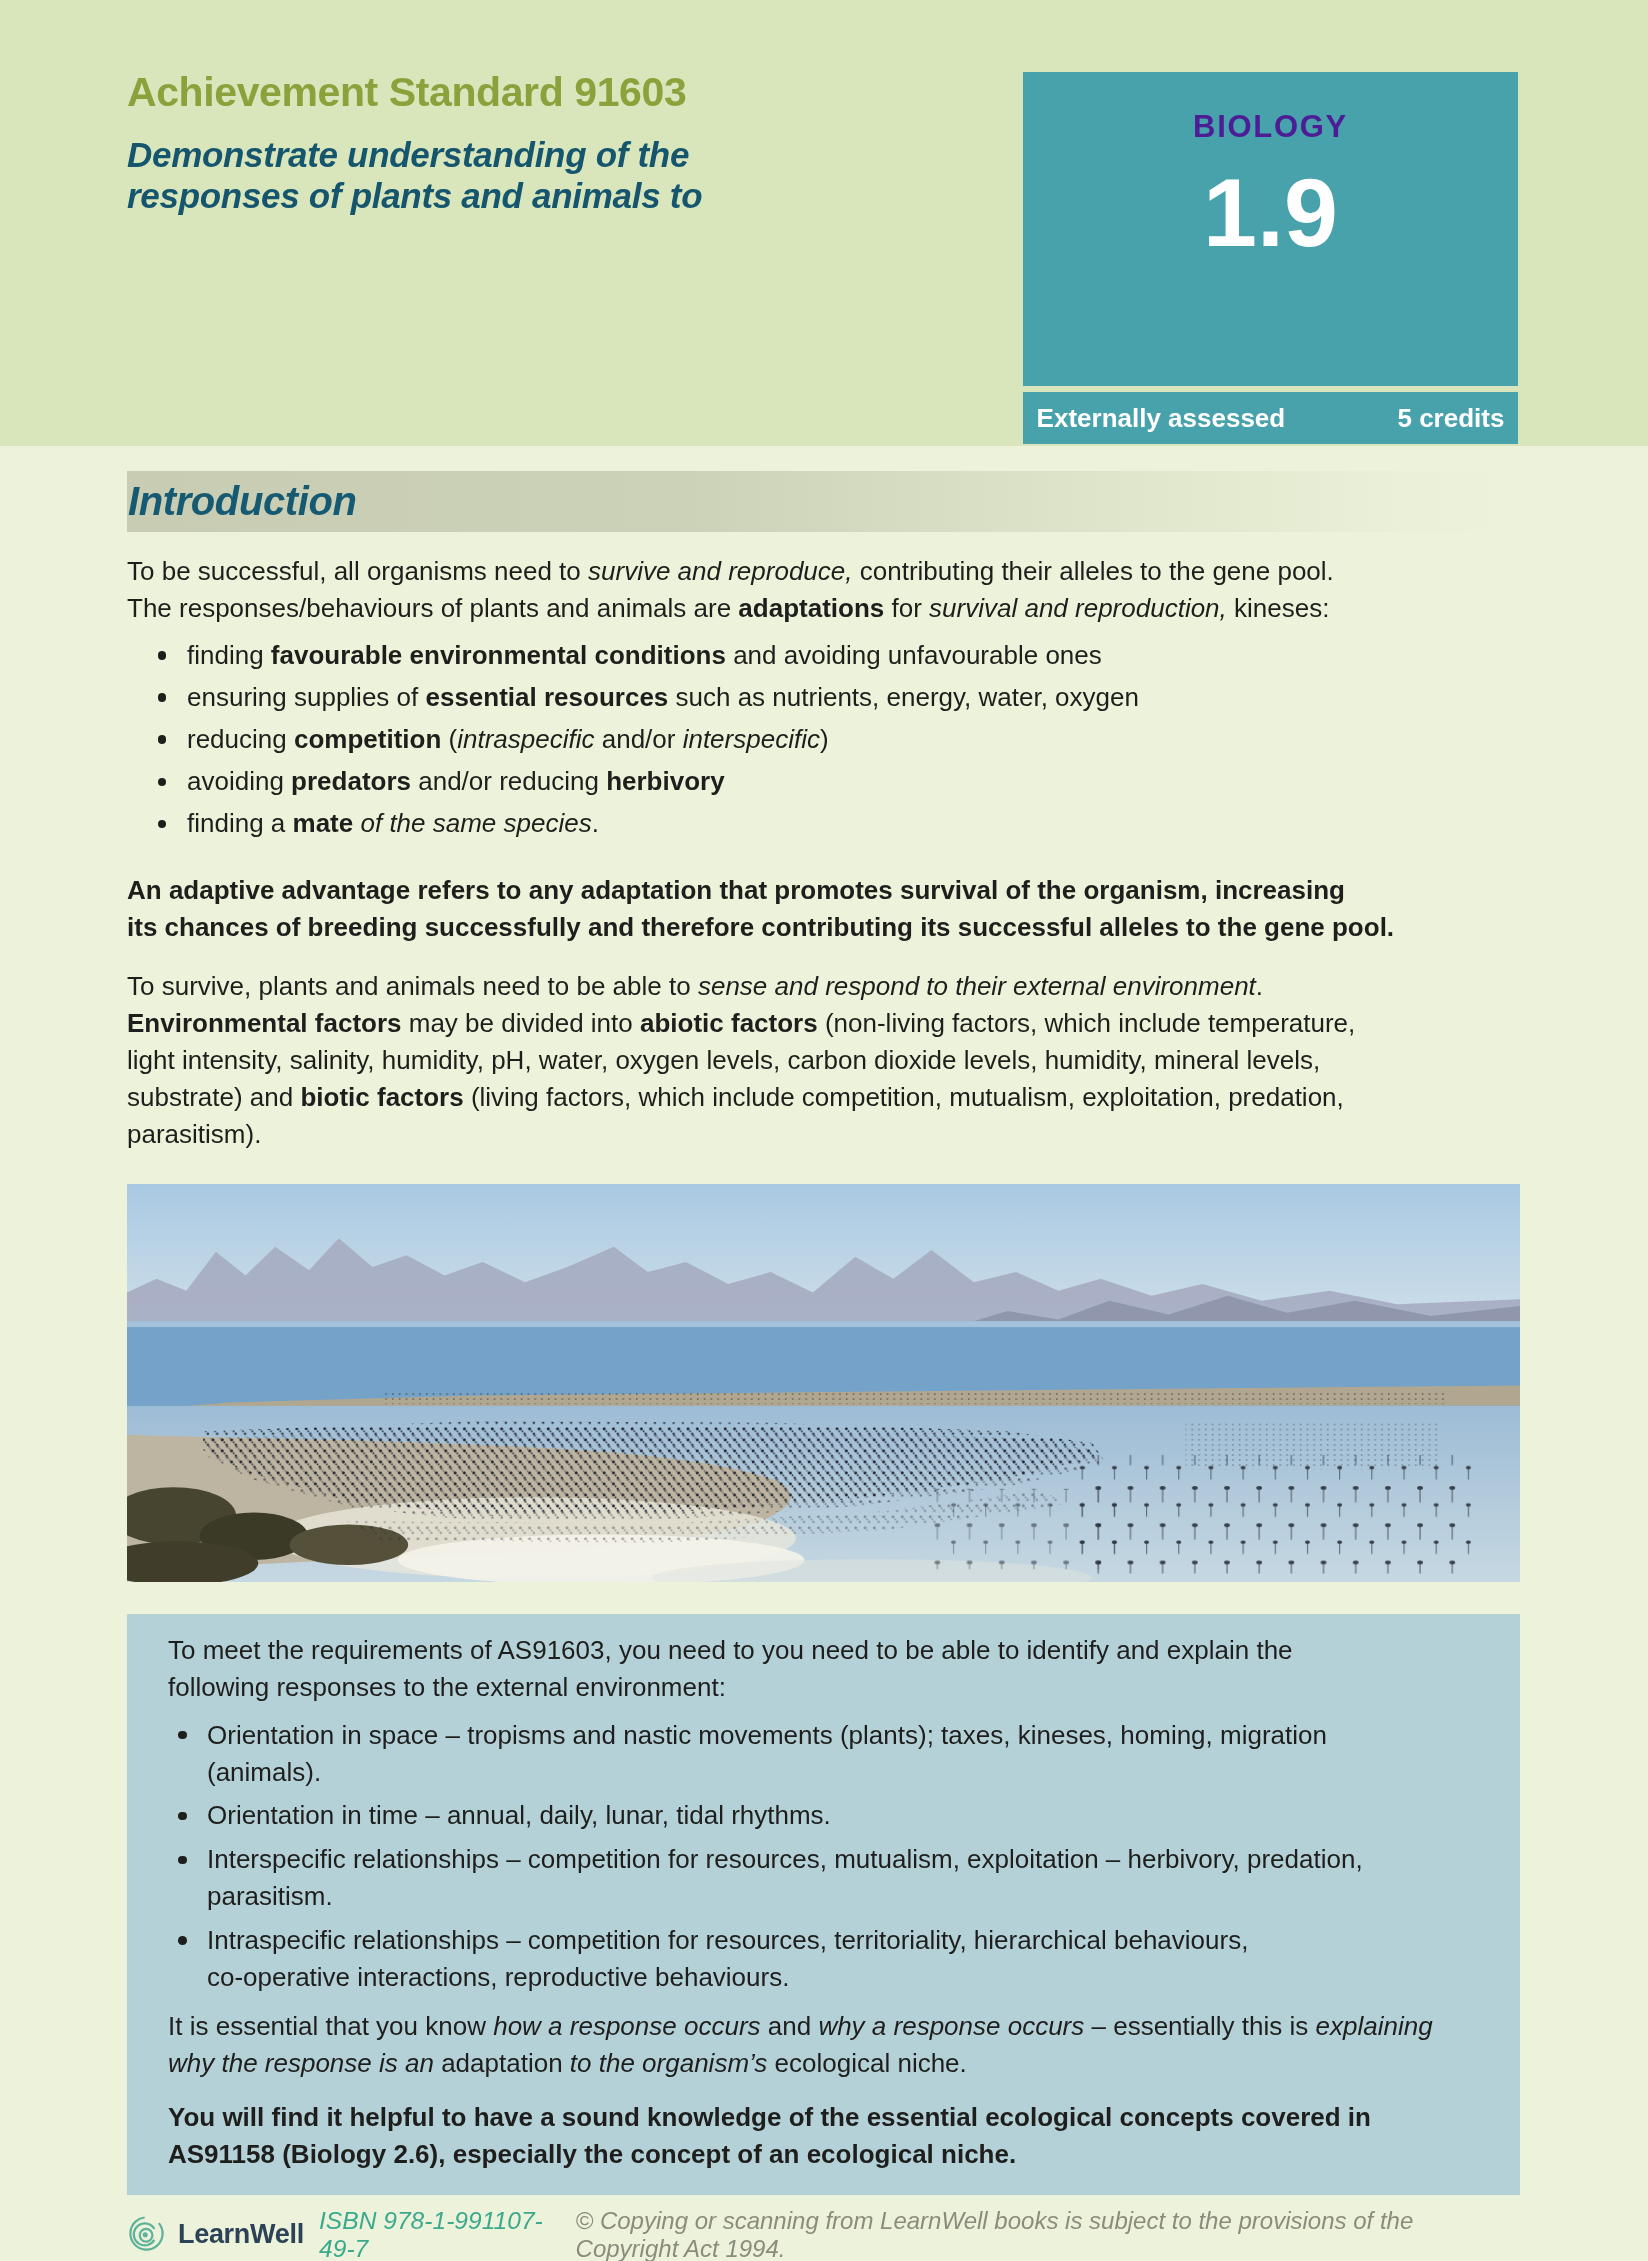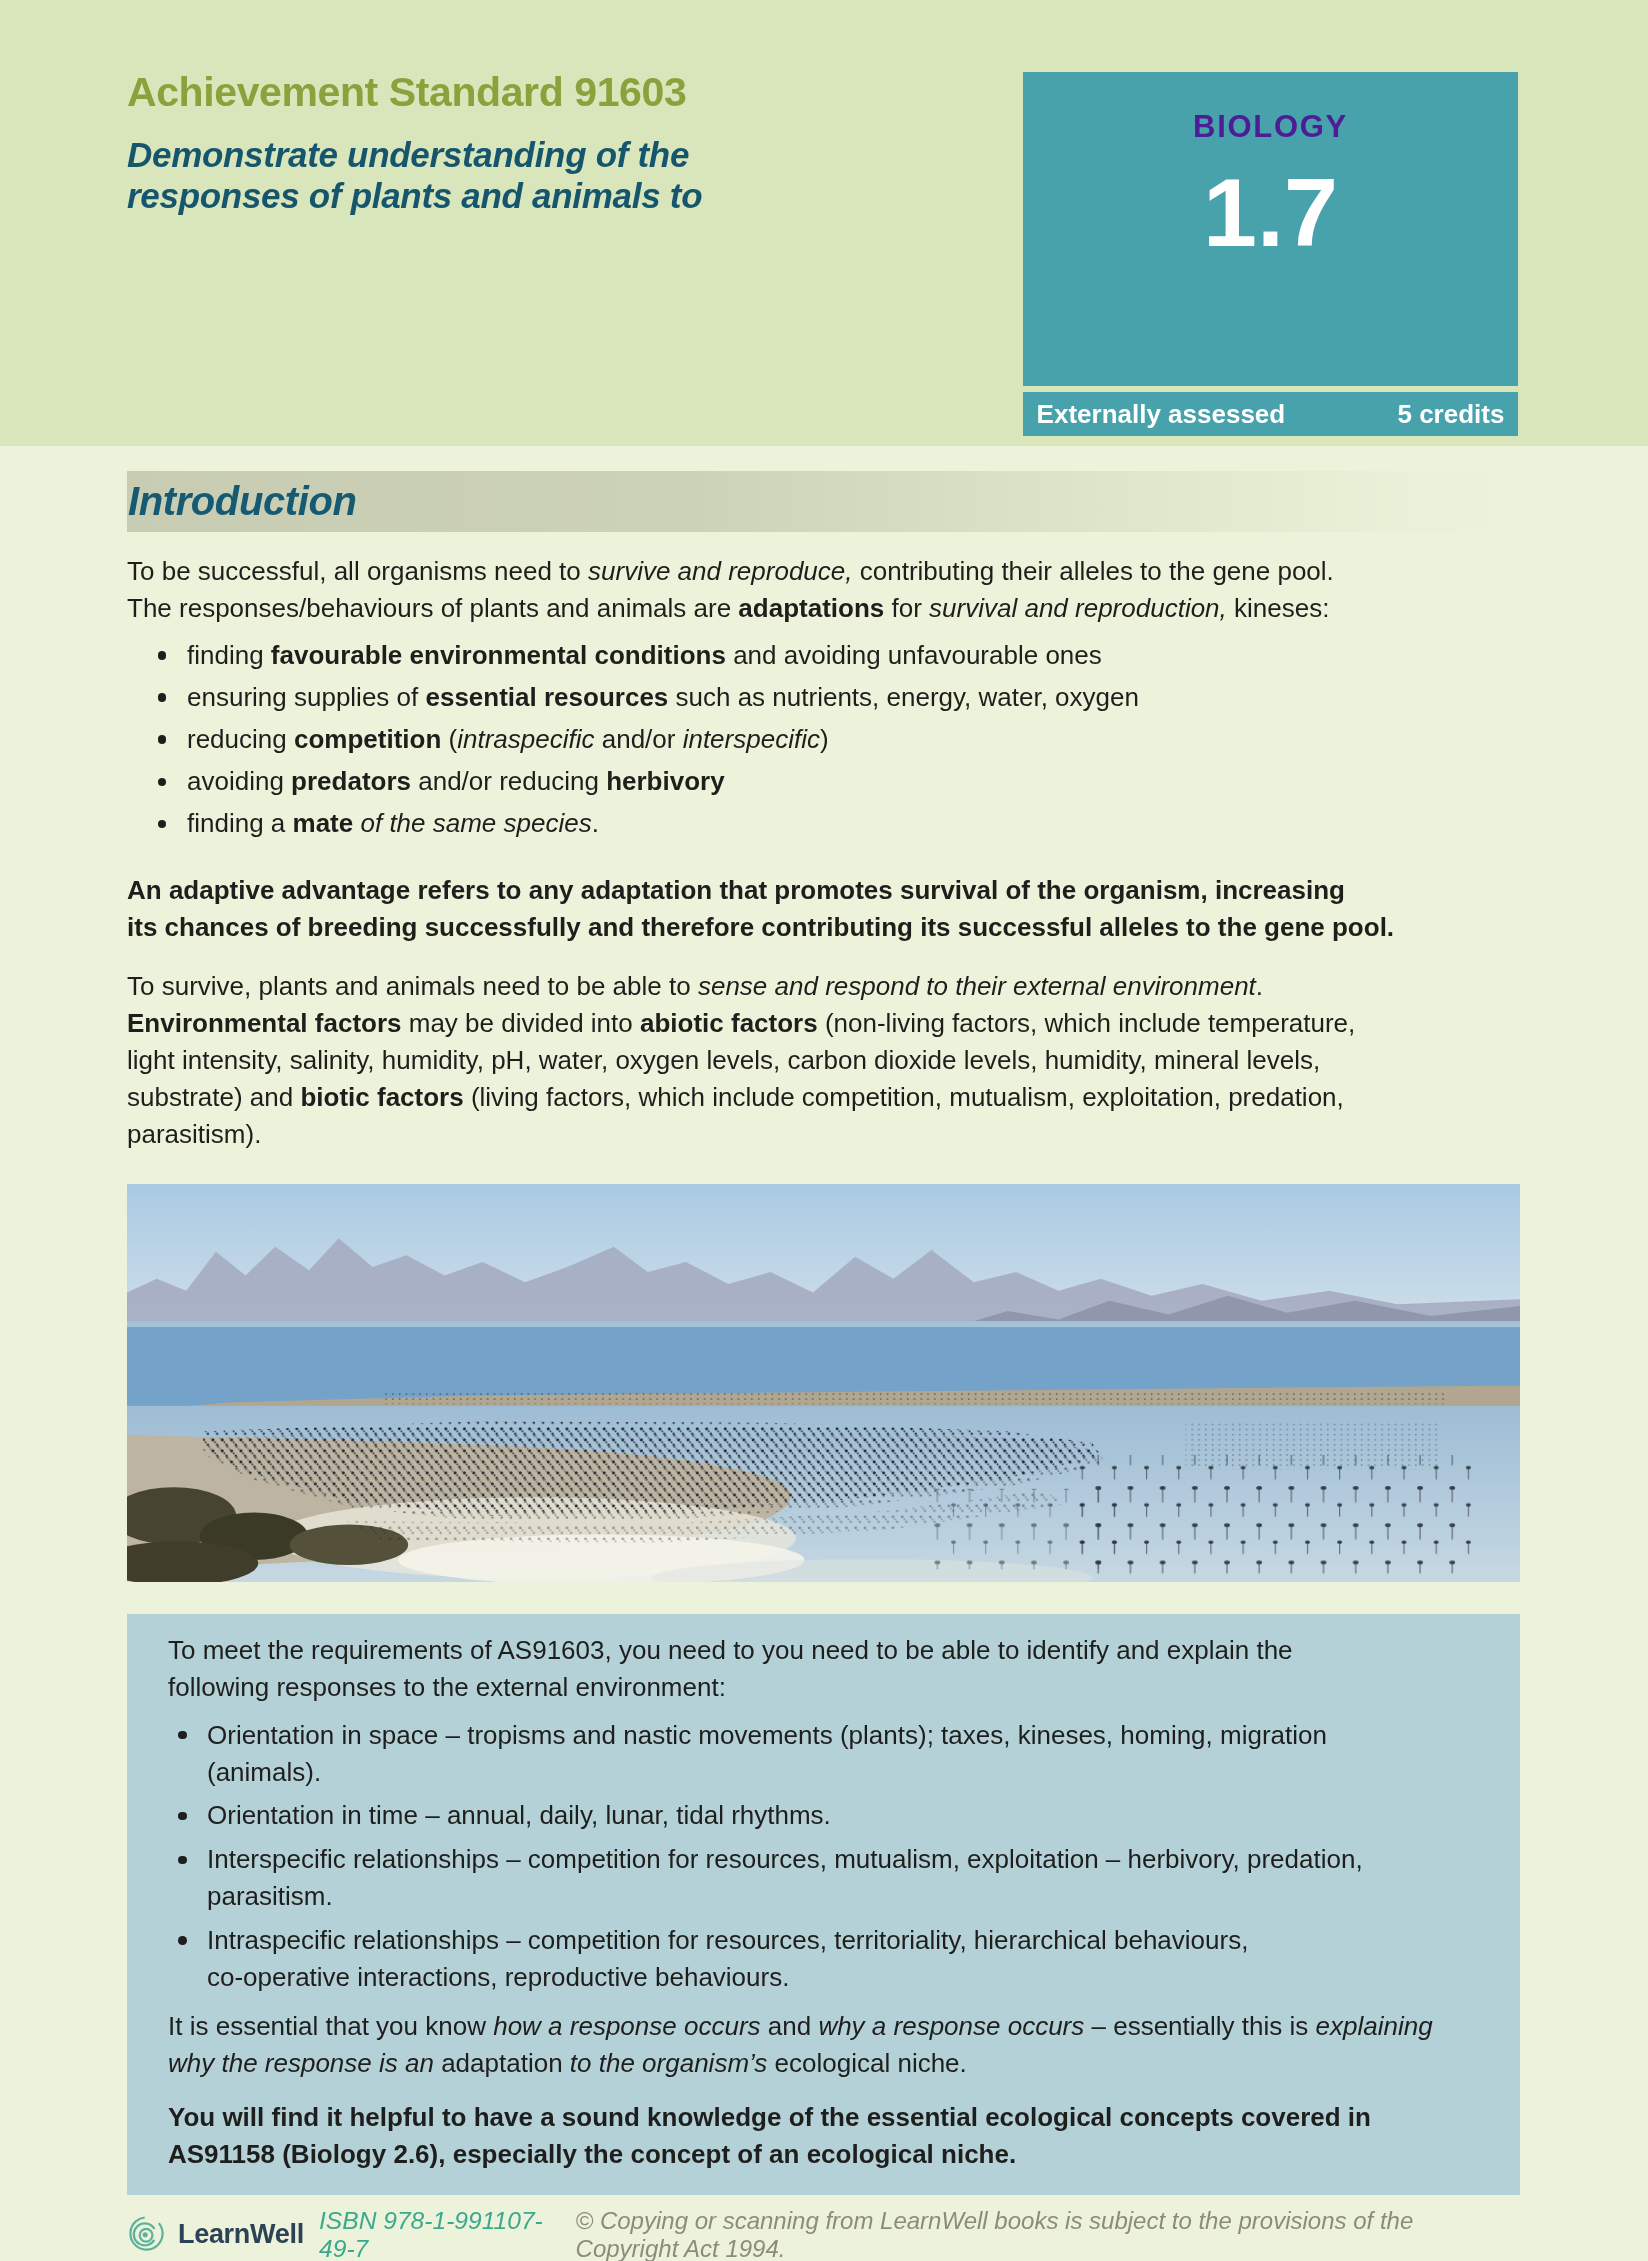--- a/index.html
+++ b/index.html
@@ -12,21 +12,21 @@
          color:#8ba23c;letter-spacing:-0.4px;}
   .subtitle{position:absolute;left:127px;top:134px;margin:0;font-size:35px;font-weight:bold;
             font-style:italic;color:#15566e;line-height:41px;letter-spacing:-0.3px;}
   .subtitle span{display:block;}
 
   .badge{position:absolute;left:1023px;top:72px;width:495px;}
   .badge-main{height:314px;background:#47a2ab;display:flex;flex-direction:column;align-items:center;
               box-sizing:border-box;padding-top:37px;}
   .badge-subject{font-size:31px;font-weight:bold;color:#4c1d95;letter-spacing:1.7px;}
   .badge-level{font-size:97px;font-weight:bold;color:#ffffff;margin-top:18.6px;line-height:1;}
-  .badge-bar{margin-top:6px;height:44px;background:#47a2ab;color:#ffffff;display:flex;
+  .badge-bar{margin-top:6px;height:52px;background:#47a2ab;color:#ffffff;display:flex;
              justify-content:space-between;align-items:center;box-sizing:border-box;
              padding:0 13.6px;font-size:26px;font-weight:bold;}
 
   
   main{position:absolute;top:446px;left:0;width:1648px;}
   .intro-bar{margin:25.4px 128px 0 127px;height:61px;display:flex;align-items:center;
              padding-left:1px;box-sizing:border-box;
              background:linear-gradient(90deg,#c7ccb2 0%,#ccd2b8 40%,#dfe6cb 72%,#ebf1d8 92%,#edf3da 100%);}
   .intro-bar span{font-size:40px;font-weight:bold;font-style:italic;color:#155a72;letter-spacing:-0.4px;}
 
@@ -72,21 +72,21 @@
 
   <header class="band">
     <h1 class="title">Achievement Standard 91603</h1>
     <h2 class="subtitle">
       <span>Demonstrate understanding of the</span>
       <span>responses of plants and animals to</span>
     </h2>
     <div class="badge">
       <div class="badge-main">
         <div class="badge-subject">BIOLOGY</div>
-        <div class="badge-level">1.7</div>
+        <div class="badge-level">1.9</div>
       </div>
       <div class="badge-bar">
         <span>Externally assessed</span>
         <span>5 credits</span>
       </div>
     </div>
   </header>
 
   <main>
 

